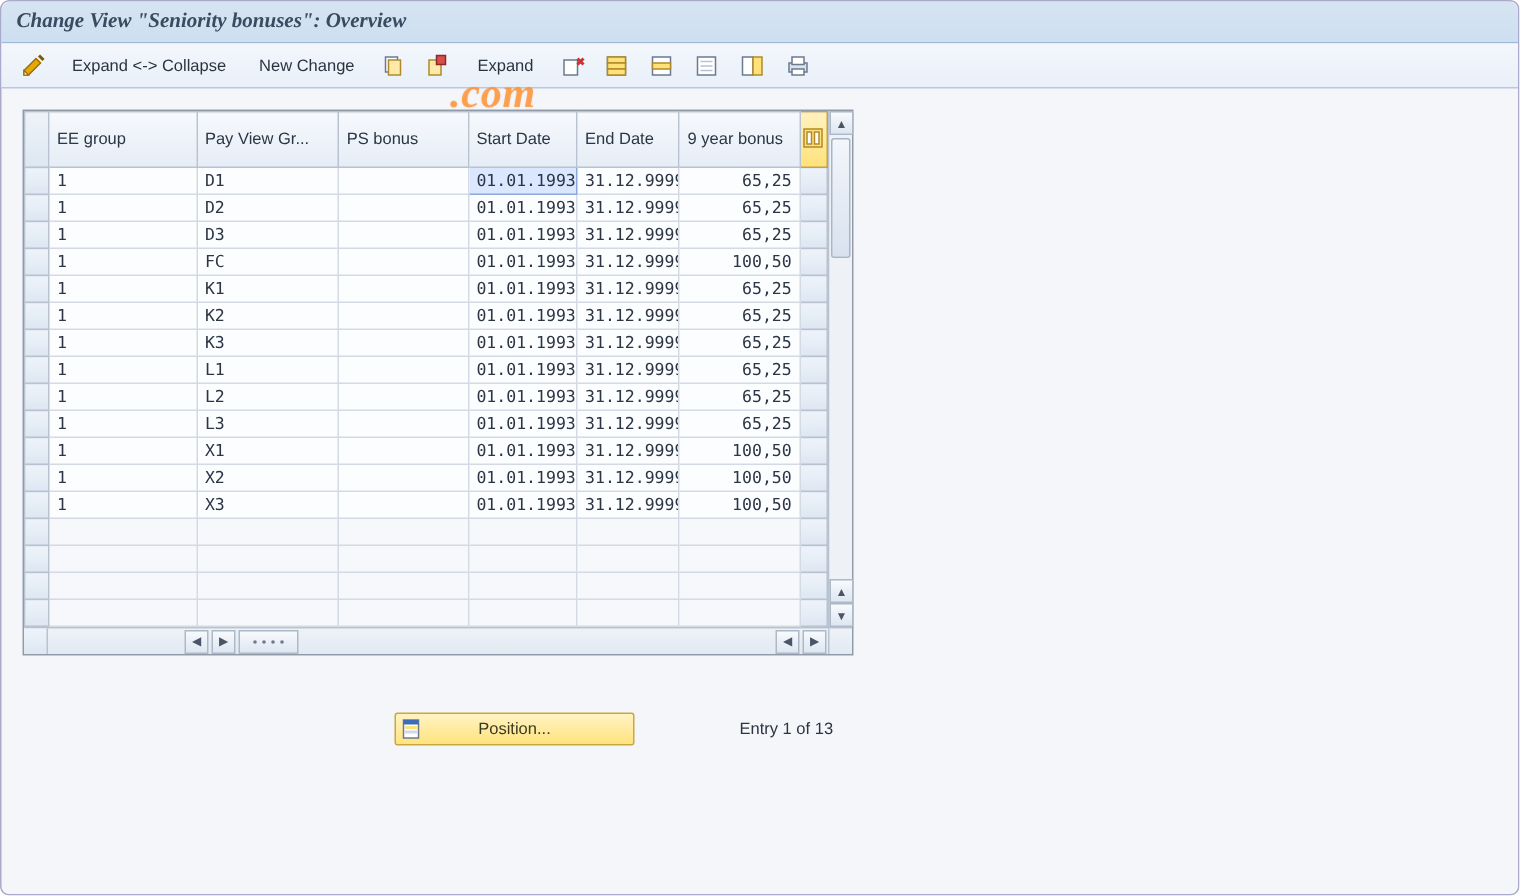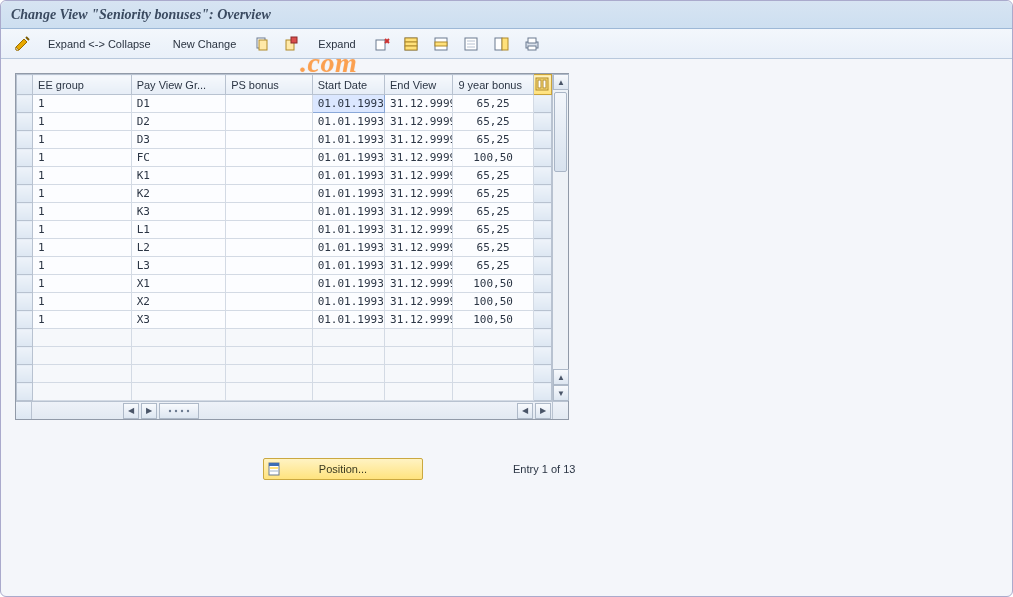--- a/index.html
+++ b/index.html
@@ -101,21 +101,21 @@
     border-collapse: collapse;
     width: 100%;
     table-layout: fixed;
   }
   table.grid thead th {
     background: linear-gradient(#f6f9fd, #e6edf6);
     border: 1px solid #b8c2d0;
     font-weight: normal;
     text-align: left;
     padding: 3px 5px;
-    height: 20px;
+    height: 37px;
     color: #2b3544;
     white-space: nowrap;
     overflow: hidden;
   }
   table.grid thead th.selcol {
     width: 16px; padding:0;
     background: linear-gradient(#eef3fa,#dde7f2);
   }
   table.grid thead th.cfg {
     width: 18px; padding:0;
@@ -133,21 +133,21 @@
     background: #fcfdff;
     white-space: nowrap;
     overflow: hidden;
   }
   table.grid tbody td.selcell {
     width: 16px;
     background: linear-gradient(#eef3fa,#dde7f2);
     border:1px solid #b8c2d0;
     padding:0;
   }
-  table.grid tbody td.num { text-align: center; }
+  table.grid tbody td.num { text-align: right; }
   table.grid tbody td.empty { background: #f6f8fb; }
   td.selected { background: #dbe7ff !important; border-color:#8aa8d8 !important;}
   
   col.c-sel   { width: 16px; }
   col.c-ee    { width: 98px; }
   col.c-psg   { width: 94px; }
   col.c-psl   { width: 86px; }
   col.c-sd    { width: 72px; }
   col.c-ed    { width: 68px; }
   col.c-bon   { width: 80px; }
@@ -208,21 +208,21 @@
     font-size:8px; color:#4a5568;
     margin:1px 1px;
   }
   .hs-wide { width:40px; }
 
   
   .footer {
     margin-top: 38px;
     display:flex;
     align-items:center;
-    gap: 90px;
+    gap: 70px;
     padding-left: 248px;
   }
   .pos-btn {
     width: 160px; height: 22px;
     background: linear-gradient(#fff3c3,#ffe37e);
     border: 1px solid #caa840;
     border-radius: 2px;
     display:flex; align-items:center;
     justify-content: center;
     position: relative;
@@ -335,21 +335,21 @@
                 <col class="c-bon">
                 <col class="c-cfg">
             </colgroup>
             <thead>
               <tr>
                 <th class="selcol"></th>
                 <th>EE group</th>
                 <th>Pay View Gr...</th>
                 <th>PS bonus</th>
                 <th>Start Date</th>
-                <th>End View</th>
+                <th>End Date</th>
                 <th>9 year bonus</th>
                 <th class="cfg">
                   <svg width="14" height="14" viewBox="0 0 14 14">
                       <rect x="1" y="1" width="12" height="12" fill="#ffe17a" stroke="#b08a2a"></rect>
                       <rect x="3" y="3" width="3" height="8" fill="#fff" stroke="#b08a2a"></rect>
                       <rect x="8" y="3" width="3" height="8" fill="#fff" stroke="#b08a2a"></rect>
                     </svg>
                 </th>
               </tr>
             </thead>

